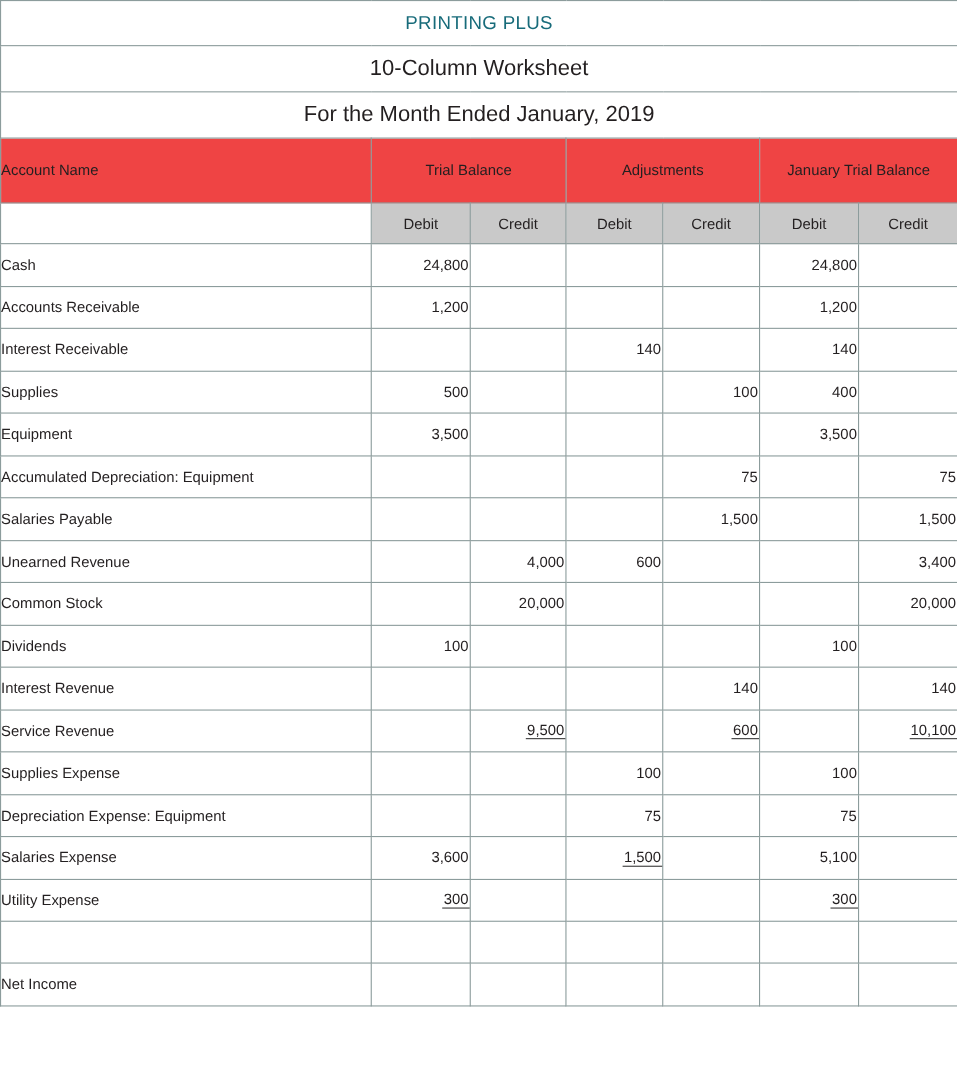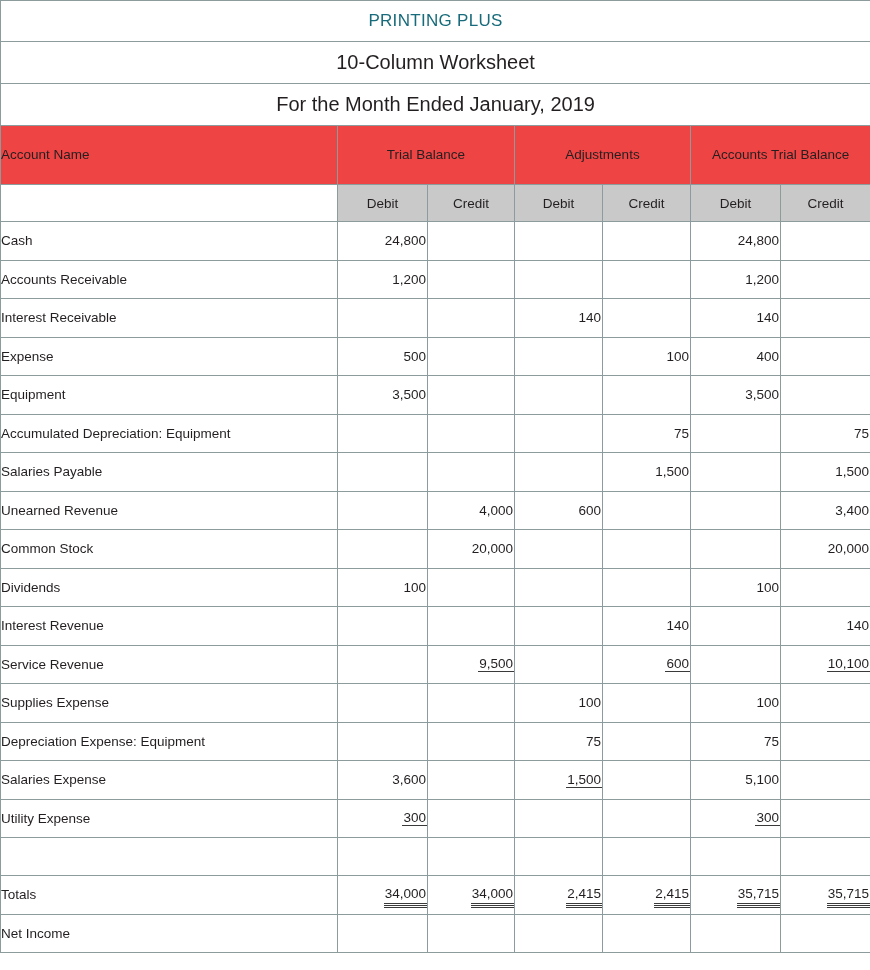--- a/index.html
+++ b/index.html
@@ -129,21 +129,21 @@
       <td class="subtitle-cell" colspan="7">10-Column Worksheet</td>
     </tr>
     <tr>
       <td class="subtitle-cell" colspan="7">For the Month Ended January, 2019</td>
     </tr>
 
     <tr>
       <td class="grp-head acct">Account Name</td>
       <td class="grp-head" colspan="2">Trial Balance</td>
       <td class="grp-head" colspan="2">Adjustments</td>
-      <td class="grp-head" colspan="2">Accounts Trial Balance</td>
+      <td class="grp-head" colspan="2">January Trial Balance</td>
     </tr>
 
     <tr>
       <td class="sub-head-blank"></td>
       <td class="sub-head">Debit</td>
       <td class="sub-head">Credit</td>
       <td class="sub-head">Debit</td>
       <td class="sub-head">Credit</td>
       <td class="sub-head">Debit</td>
       <td class="sub-head">Credit</td>
@@ -171,21 +171,21 @@
       <tr>
         <td class="acct-name">Interest Receivable</td>
         <td class="num"></td>
         <td class="num"></td>
         <td class="num"><span class="val">140</span></td>
         <td class="num"></td>
         <td class="num"><span class="val">140</span></td>
         <td class="num"></td>
       </tr>
       <tr>
-        <td class="acct-name">Expense</td>
+        <td class="acct-name">Supplies</td>
         <td class="num"><span class="val">500</span></td>
         <td class="num"></td>
         <td class="num"></td>
         <td class="num"><span class="val">100</span></td>
         <td class="num"><span class="val">400</span></td>
         <td class="num"></td>
       </tr>
       <tr>
         <td class="acct-name">Equipment</td>
         <td class="num"><span class="val">3,500</span></td>
@@ -297,29 +297,20 @@
       <tr class="spacer-row">
         <td class="acct-name"></td>
         <td class="num"></td>
         <td class="num"></td>
         <td class="num"></td>
         <td class="num"></td>
         <td class="num"></td>
         <td class="num"></td>
       </tr>
       <tr>
-        <td class="acct-name">Totals</td>
-        <td class="num"><span class="val dbl">34,000</span></td>
-        <td class="num"><span class="val dbl">34,000</span></td>
-        <td class="num"><span class="val dbl">2,415</span></td>
-        <td class="num"><span class="val dbl">2,415</span></td>
-        <td class="num"><span class="val dbl">35,715</span></td>
-        <td class="num"><span class="val dbl">35,715</span></td>
-      </tr>
-      <tr>
         <td class="acct-name">Net Income</td>
         <td class="num"></td>
         <td class="num"></td>
         <td class="num"></td>
         <td class="num"></td>
         <td class="num"></td>
         <td class="num"></td>
       </tr>
     </tbody>
 </table>

